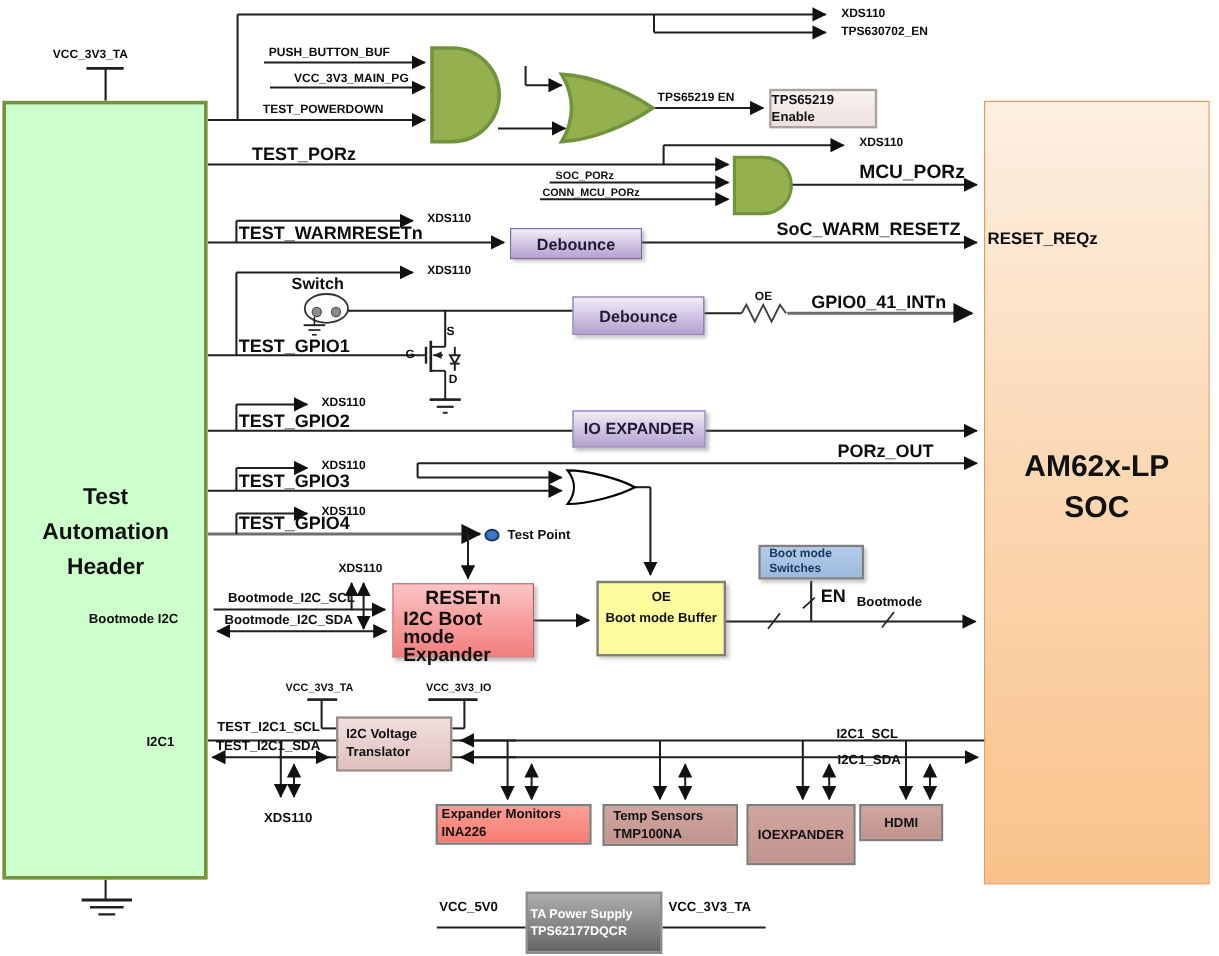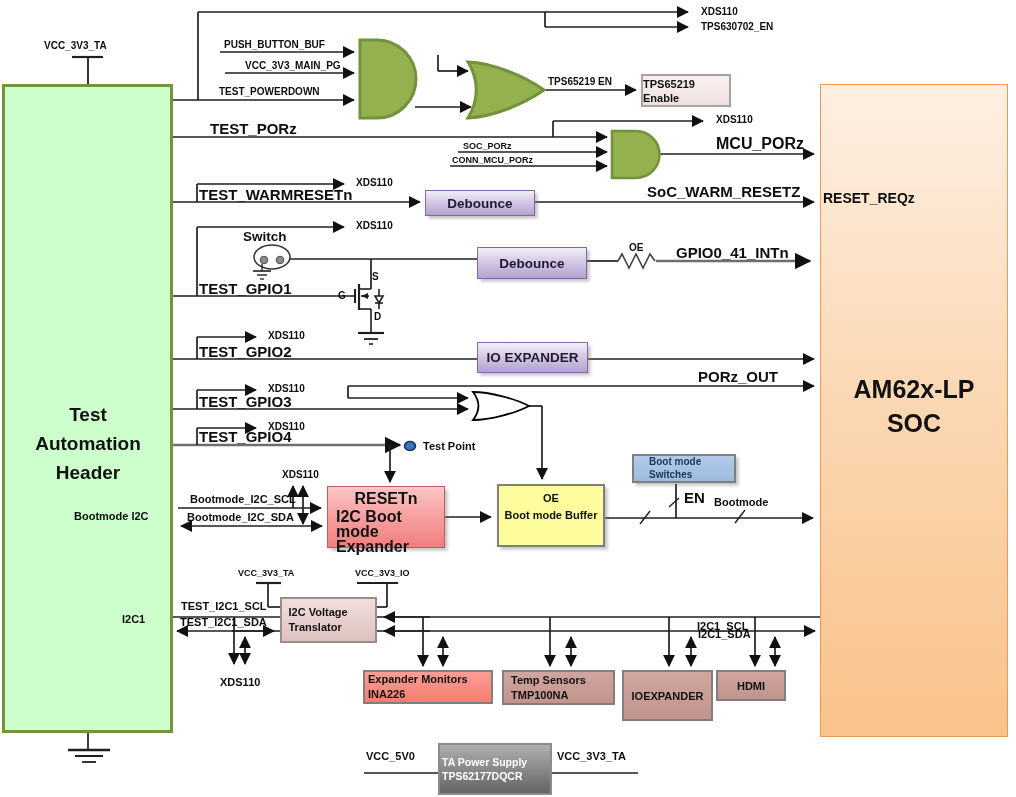--- a/index.html
+++ b/index.html
@@ -23,21 +23,21 @@
        font-size:25px;font-weight:bold;line-height:34px;}
   .purple{background:linear-gradient(180deg,#f2eff8 0%,#d4c9e6 45%,#b3a2cf 100%);
        border:1.6px solid #7e69a6;color:#221a33;}
   .enablebox{left:641px;top:74px;width:90px;height:33px;font-size:11px;line-height:14px;
        background:linear-gradient(180deg,#f8f1f0,#eee0de);border:2.5px solid #a9a2a1;}
   .redbox{left:327px;top:486px;width:118px;height:62px;font-size:16px;line-height:15px;
        background:linear-gradient(180deg,#fbc6c6 0%,#f79f9f 50%,#f27f7f 100%);border:1.6px solid #bf5b5b;
        justify-content:flex-start;padding-top:4px;}
   .yellowbox{left:497px;top:484px;width:108px;height:63px;font-size:11px;line-height:15px;
        background:#fdfd9d;border:2px solid #7f7f7f;justify-content:flex-start;padding-top:5px;}
-  .bluebox{left:632px;top:454px;width:104px;height:29px;font-size:10px;line-height:12.5px;
+  .bluebox{left:632px;top:454px;width:88px;height:29px;font-size:10px;line-height:12.5px;
        background:linear-gradient(180deg,#b3cbe8,#9cbbdd);border:2px solid #7f7f7f;color:#17365d;}
   .transbox{left:280px;top:597px;width:97px;height:46px;font-size:11px;line-height:15px;
        background:linear-gradient(180deg,#f0dedd,#dfc1bf);border:2px solid #9b8b89;}
   .inabox{left:363px;top:670px;width:130px;height:34px;font-size:11px;line-height:15px;
        background:linear-gradient(180deg,#fb9e96,#f77c70);border:2px solid #7f7f7f;}
   .rosy{background:linear-gradient(180deg,#d0a6a0,#c2938d);border:2px solid #7f7f7f;}
   .tabox{left:438px;top:743px;width:114px;height:52px;font-size:10.5px;line-height:14.5px;
        background:linear-gradient(180deg,#aeaeae,#646464);border:2px solid #8c8c8c;color:#ffffff;}
   .deb1{left:425px;top:190px;width:110px;height:26px;font-size:13.5px;}
   .deb2{left:477px;top:247px;width:110px;height:32px;font-size:13.5px;}
@@ -308,19 +308,19 @@
   <div class="lbl s11" style="left:190px;top:493px;">Bootmode_I2C_SCL</div>
   <div class="lbl s11" style="left:187px;top:511px;">Bootmode_I2C_SDA</div>
   <div class="lbl s15" style="left:684px;top:490px;">EN</div>
   <div class="lbl s11" style="left:714px;top:496px;">Bootmode</div>
 
   <div class="lbl s9" style="left:238px;top:569px;">VCC_3V3_TA</div>
   <div class="lbl s9" style="left:355px;top:569px;">VCC_3V3_IO</div>
   <div class="lbl s11" style="left:181px;top:600px;">TEST_I2C1_SCL</div>
   <div class="lbl s11" style="left:180px;top:616px;">TEST_I2C1_SDA</div>
   <div class="lbl s11" style="left:220px;top:676px;">XDS110</div>
-  <div class="lbl s11" style="left:697px;top:620px;">I2C1_SCL</div>
+  <div class="lbl s11" style="left:697px;top:606px;">I2C1_SCL</div>
   <div class="lbl s11" style="left:698px;top:628px;">I2C1_SDA</div>
 
   <div class="lbl s11" style="left:366px;top:750px;">VCC_5V0</div>
   <div class="lbl s11" style="left:557px;top:750px;">VCC_3V3_TA</div>
 
 </div>
 
 </body></html>

